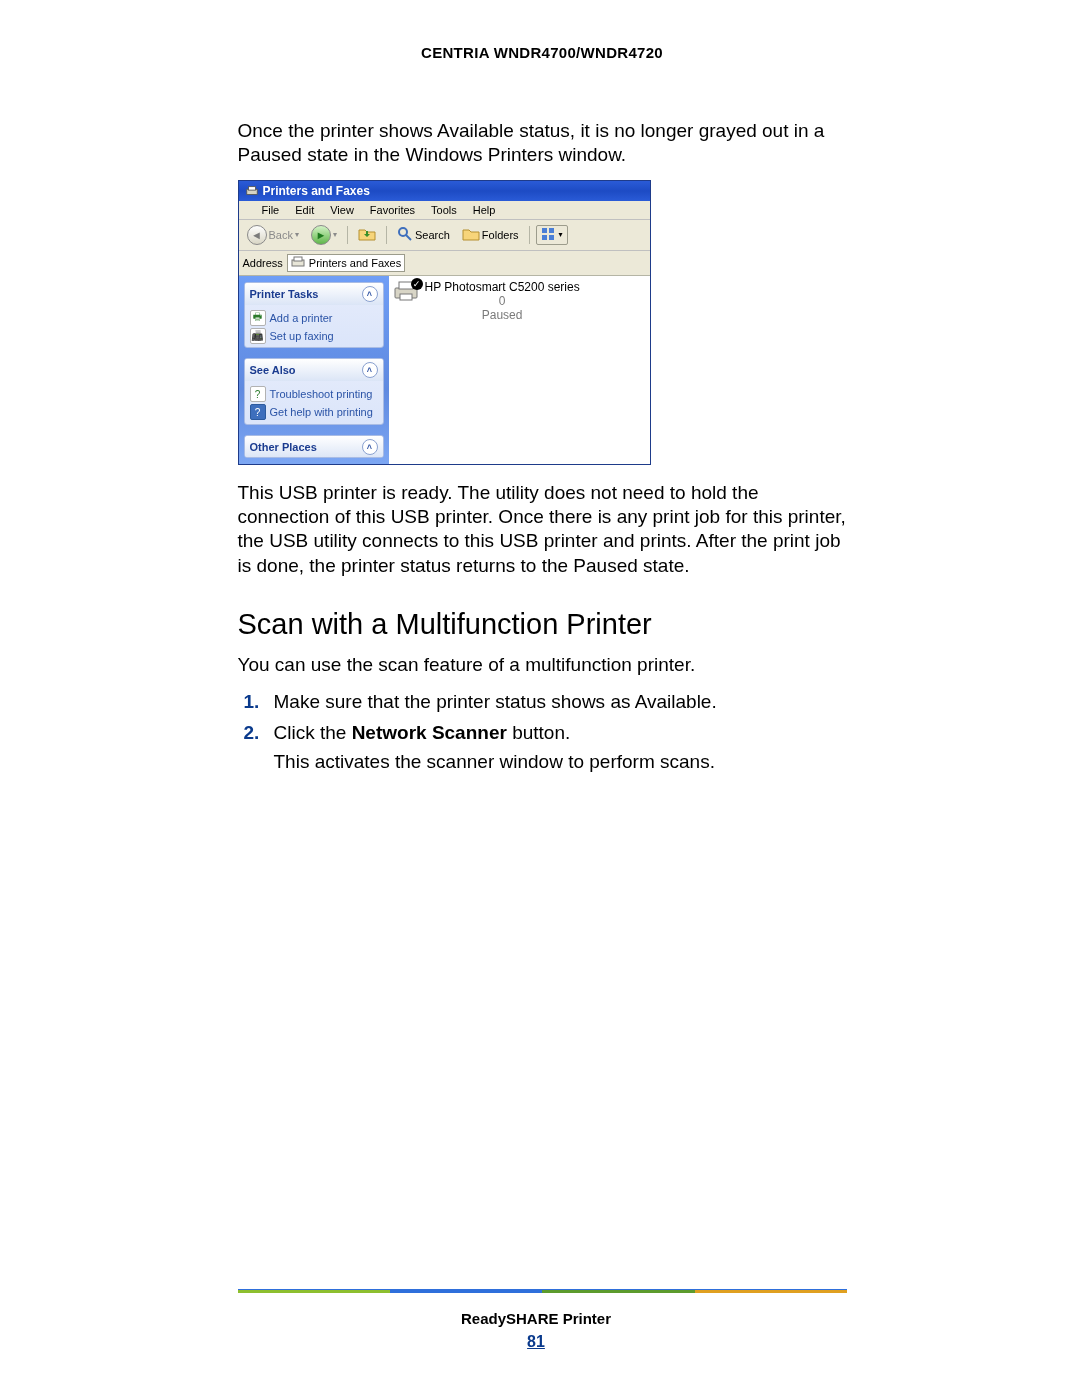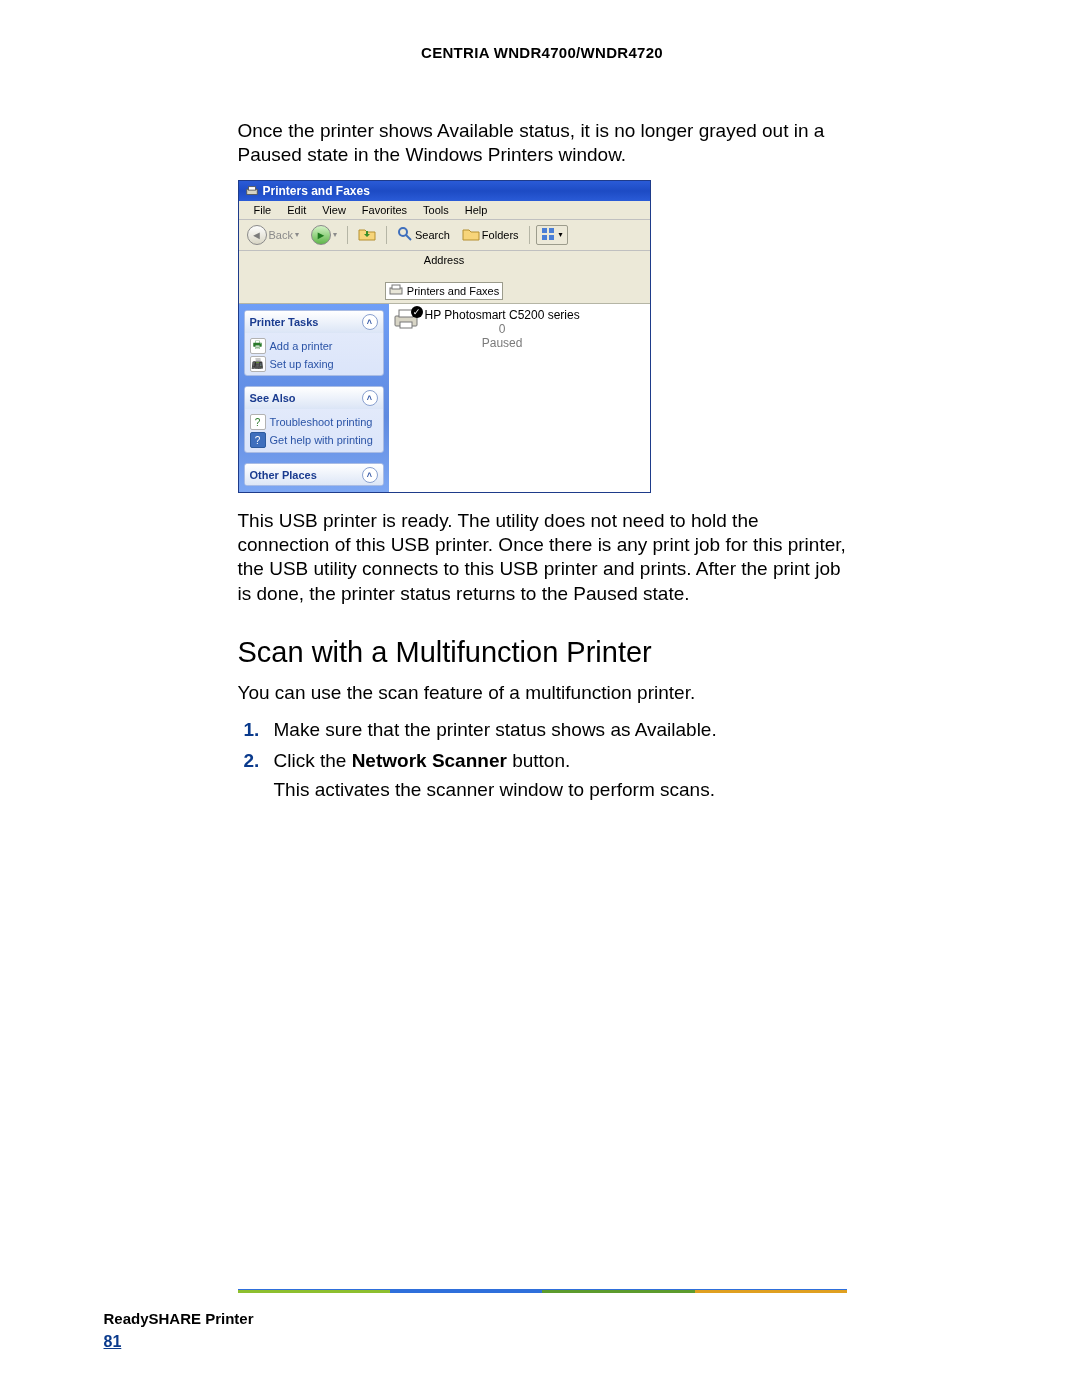--- a/index.html
+++ b/index.html
@@ -49,21 +49,21 @@
     align-items: center;
     gap: 4px;
     font-size: 12px;
   }
   .xp-titlebar .tb-icon {
     width: 14px; height: 14px;
     display: inline-flex; align-items: center; justify-content: center;
   }
   .xp-menubar {
     background: #ece9d8;
-    padding: 2px 12px;
+    padding: 2px 20px;
     display: flex;
     gap: 10px;
     border-bottom: 1px solid #c0c0c0;
   }
   .xp-menubar span { padding: 1px 3px; }
   .xp-toolbar {
     background: #ece9d8;
     padding: 3px 4px;
     display: flex;
     align-items: center;
@@ -83,23 +83,22 @@
     border:1px solid #8a8a8a;
     background: linear-gradient(to bottom,#fdfdfd,#d9d6c5);
     display:inline-flex;align-items:center;justify-content:center;
   }
   .tb-sep { width:1px; height:18px; background:#b5b5a5; margin:0 2px; }
   .xp-addressbar {
     background: #ece9d8;
     padding: 3px 4px;
     display: flex;
     align-items: center;
-    gap: 16px;
+    gap: 4px;
     border-bottom: 1px solid #b5b5a5;
-    flex-direction: column;
   }
   .addr-input-look {
     border: 1px solid #9c9c8c;
     background: #fff;
     padding: 1px 3px;
     display: inline-flex;
     align-items: center;
     gap: 4px;
     flex: 0 0 auto;
   }
@@ -204,20 +203,21 @@
       #2f6fdb 25%, #2f6fdb 50%,
       #5c9b2d 50%, #5c9b2d 75%,
       #e0a020 75%, #e0a020 100%);
   }
   .footer-rule::before {
     content:"";
     position:absolute; top:-1px; left:0; right:0; height:1px; background:#2f6fdb;
   }
   .footer-area {
     position: absolute; left: 0; right: 8px; bottom: 46px;
+    text-align: center;
   }
   .footer-title { font-weight: bold; font-size: 15px; }
   .footer-page { color: #0a3a8c; font-weight: bold; font-size: 16px; margin-top: 6px; text-decoration: underline; }
   b { font-weight: bold; }
 </style>
 </head>
 <body>
 
 <div class="page">
 

